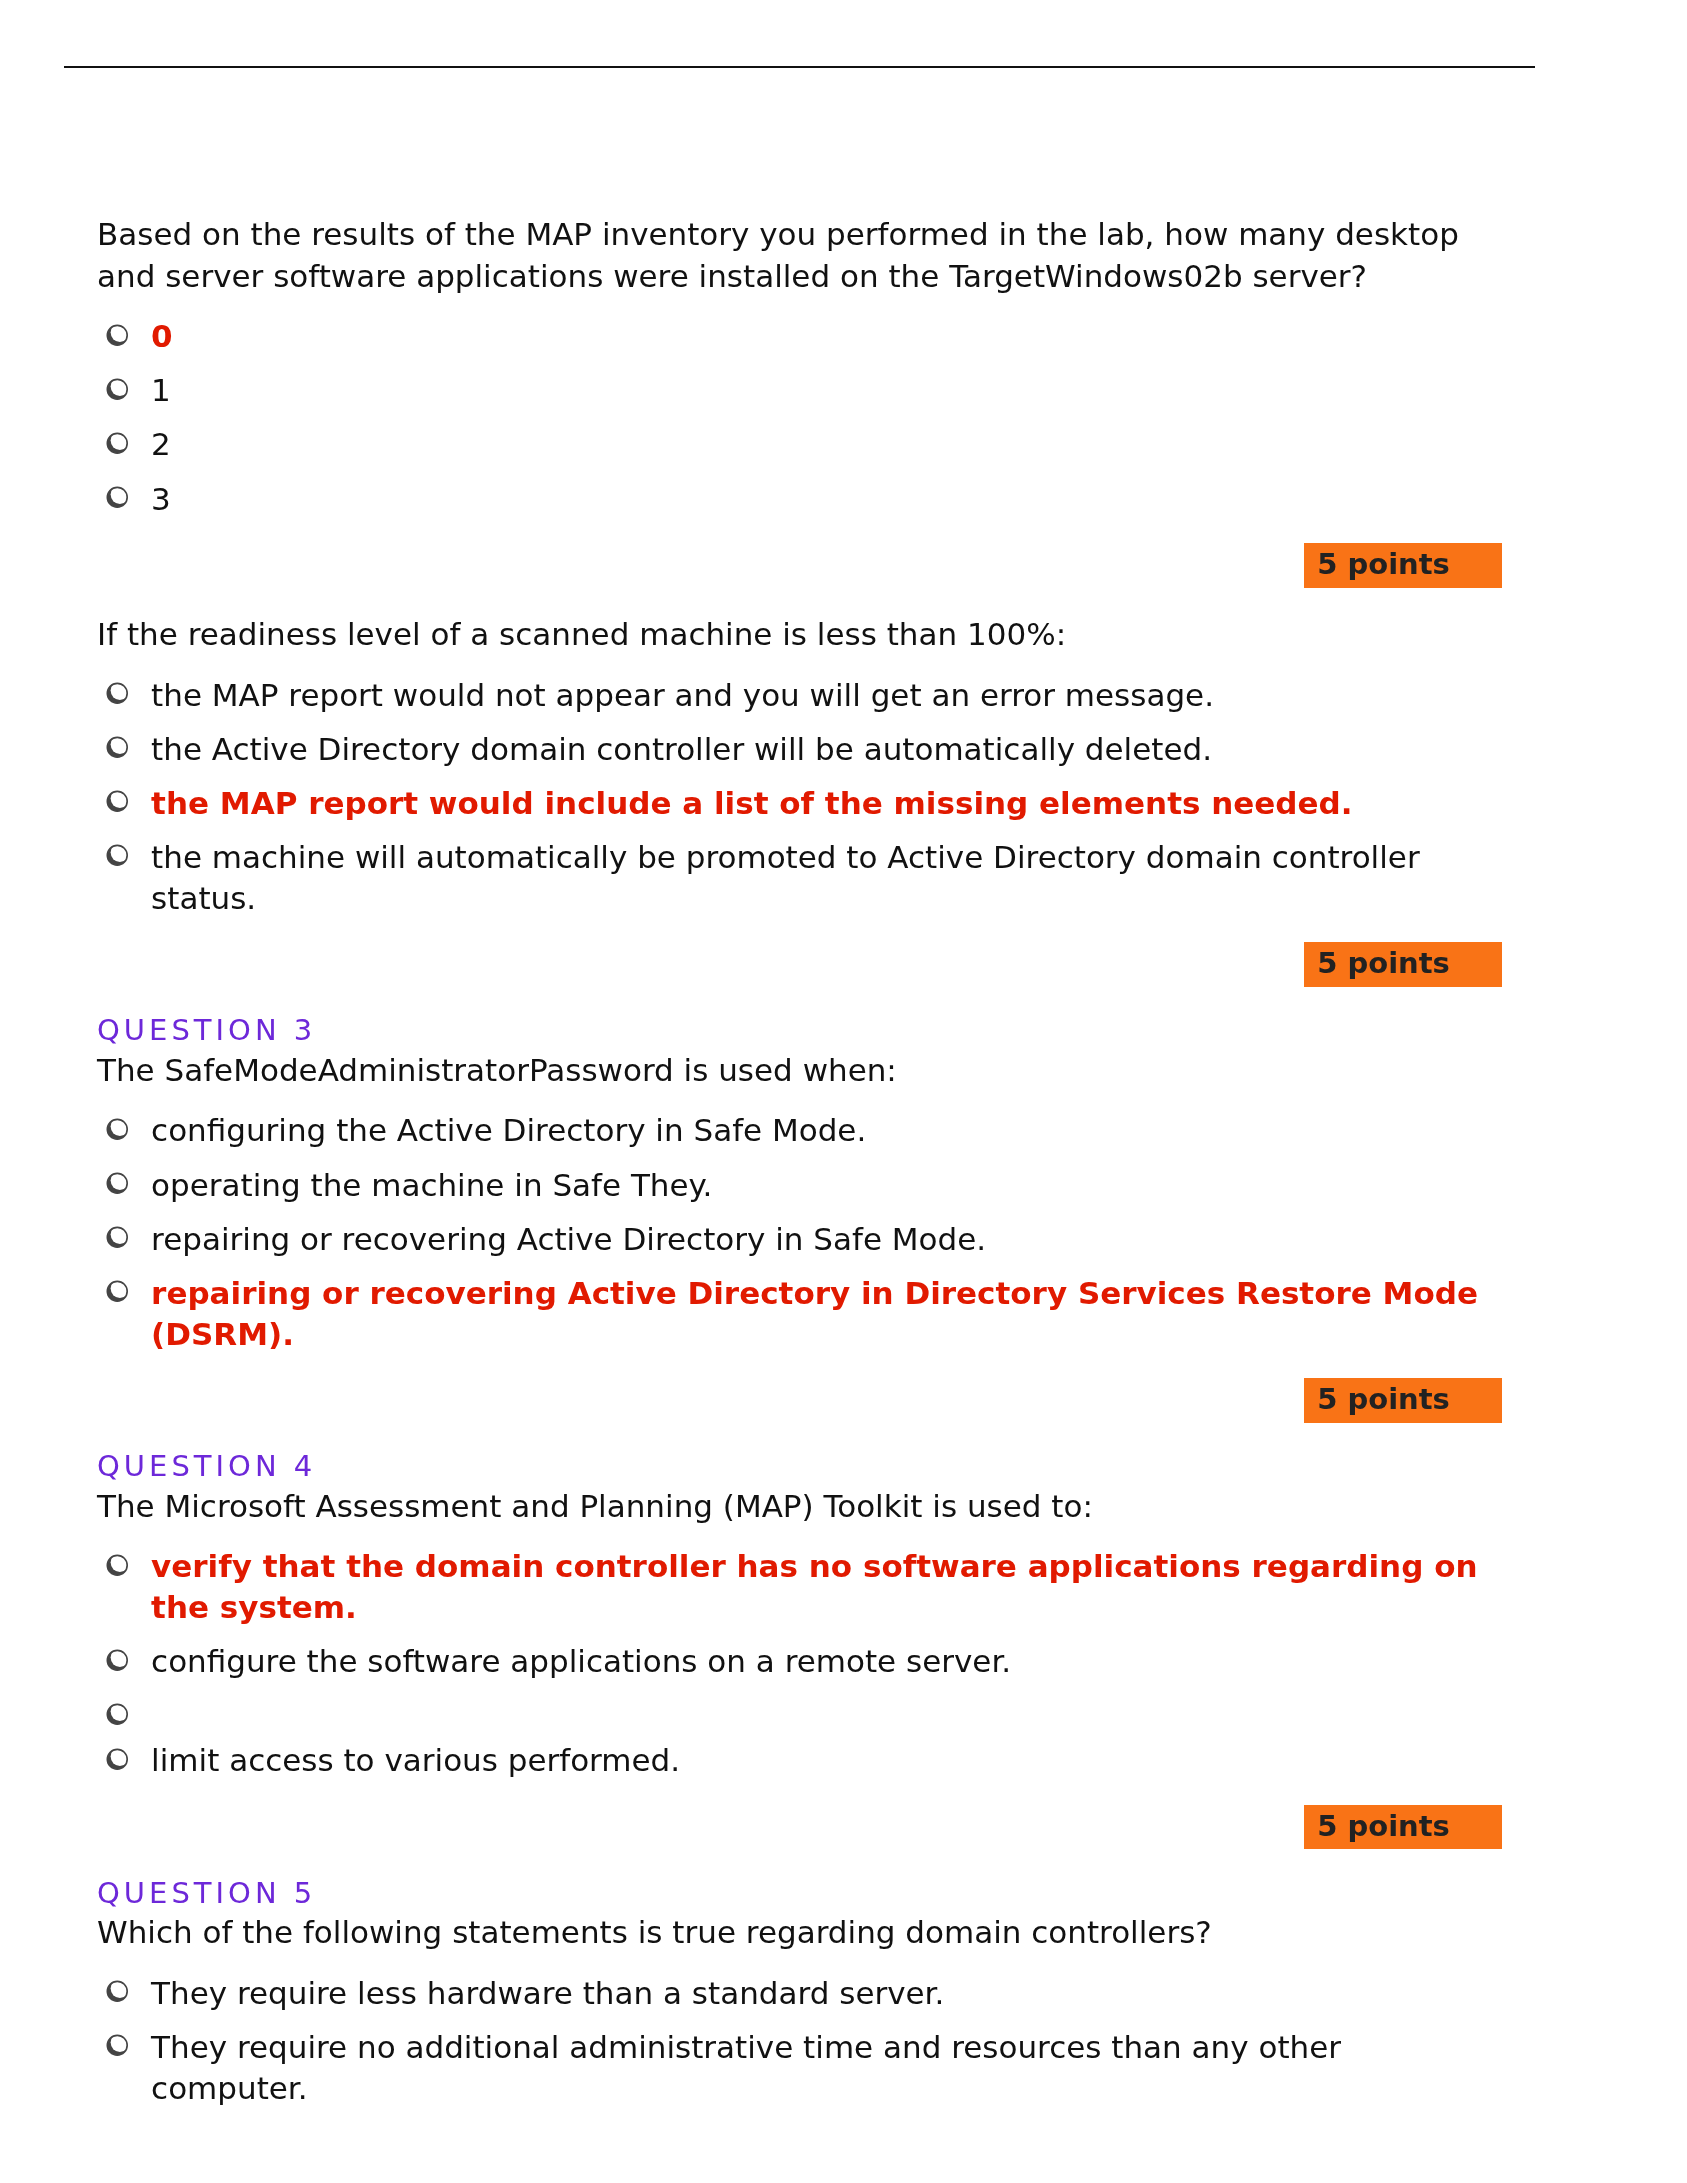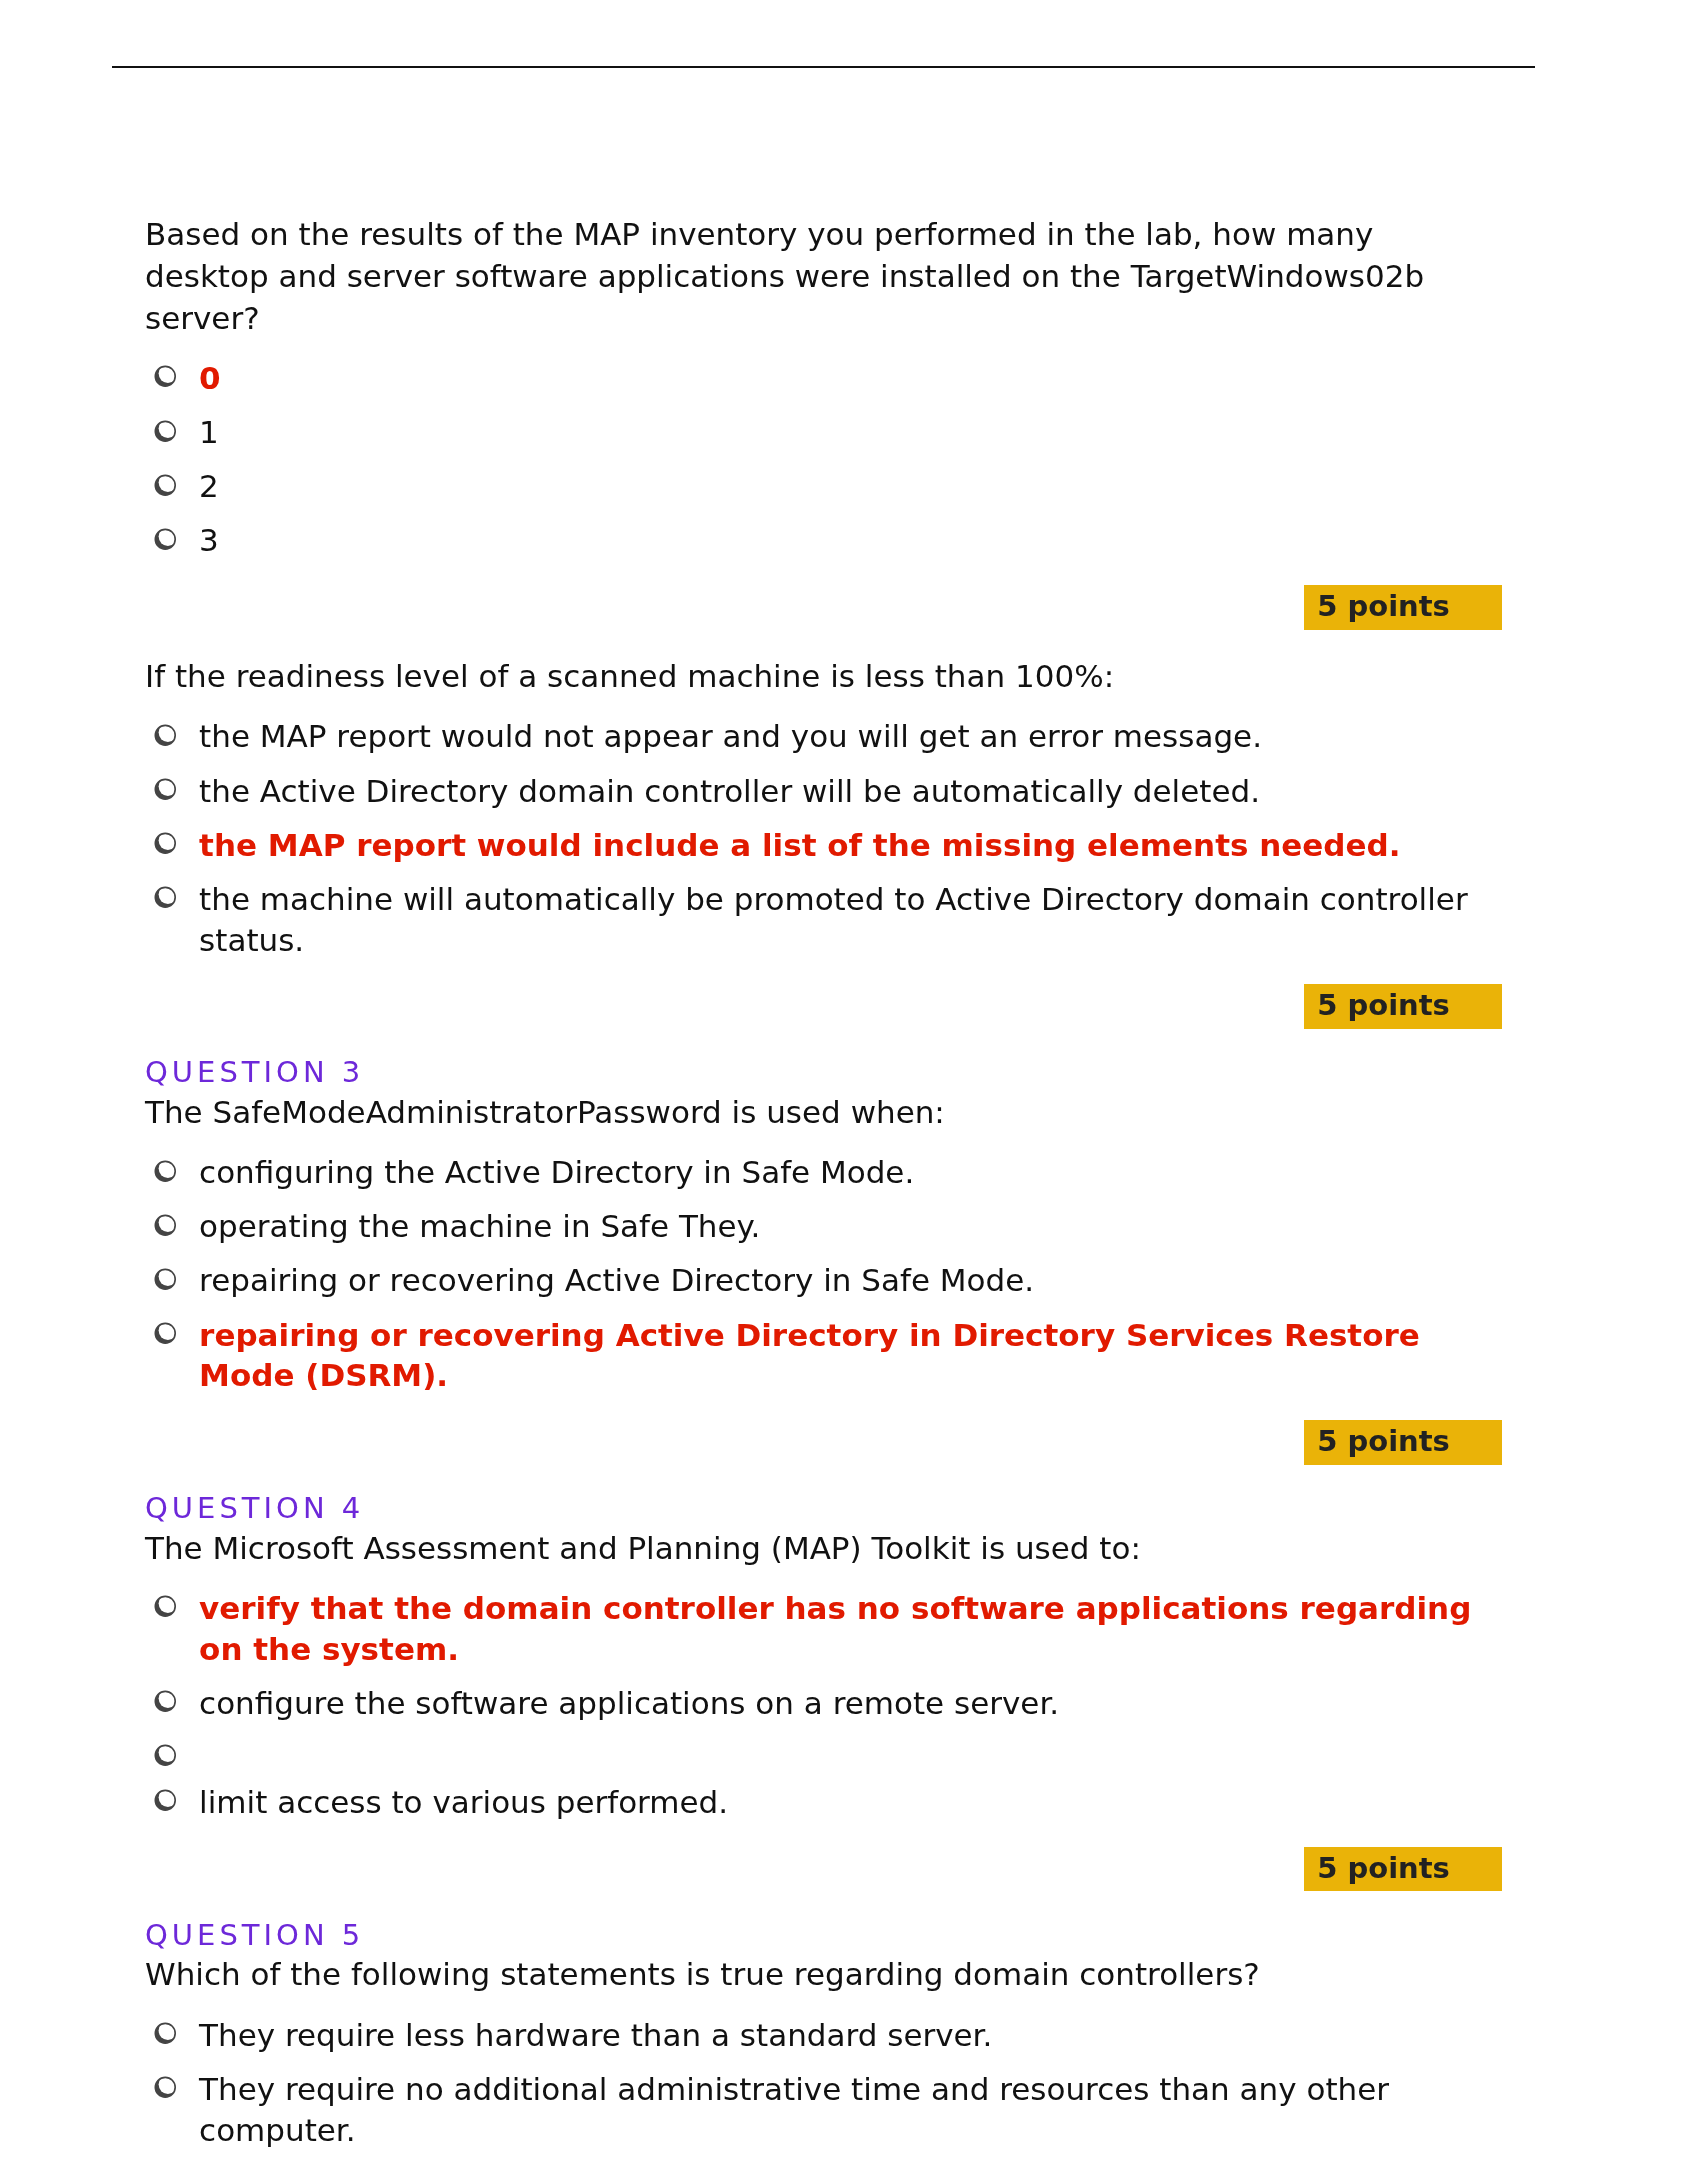--- a/index.html
+++ b/index.html
@@ -2,21 +2,21 @@
 <html style="font-size:10.6px"><head>
   <meta charset="utf-8">
   <style>
     * { box-sizing: border-box; margin: 0; padding: 0; }
     html, body { width: 1687px; height: 2183px; background: #ffffff; }
     body { font-family: "DejaVu Sans", Verdana, Arial, sans-serif; color: #111; }
 
     .page {
       width: 1687px;
       height: 1957px;
-      padding: 66px 152px 0 112px;
+      padding: 66px 152px 0 64px;
       position: relative;
     }
     .top-rule {
       border: none;
       border-top: 2.6px solid #111;
       margin: 0 0 146px 0;
     }
     .content {
       padding: 0 33px 0 33px;
     }
@@ -62,21 +62,21 @@
     .opt-answer {
       color: #e11a00;
       font-weight: 700;
     }
     .points-row {
       display: flex;
       justify-content: flex-end;
       margin: 17px 0 6.6px 0;
     }
     .points-badge {
-      background: #eab308;
+      background: #f97316;
       color: #222;
       font-size: 29px;
       font-weight: 700;
       padding: 4px 24px 6.6px 13.2px;
       min-width: 198px;
       text-align: left;
     }
   </style>
 </head>
 <body>

